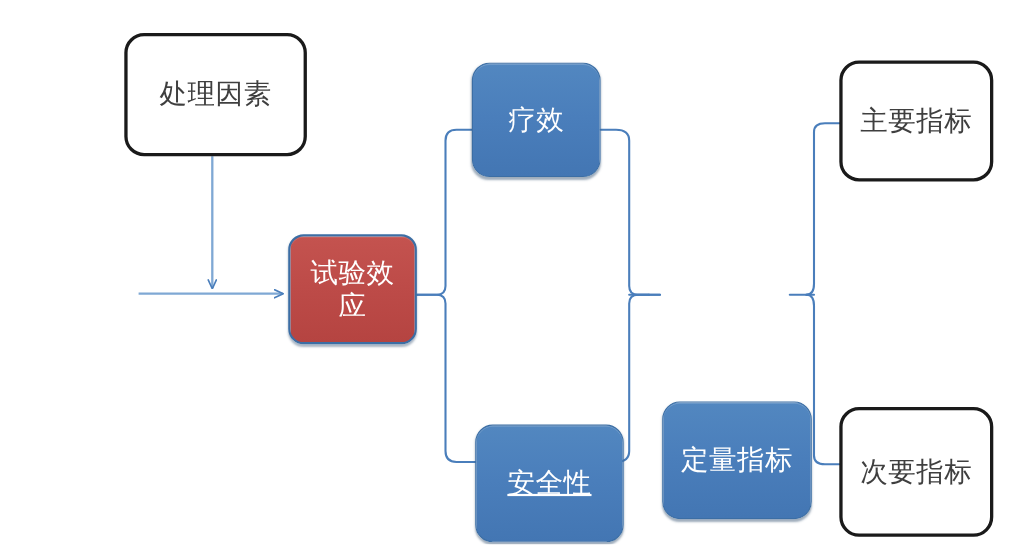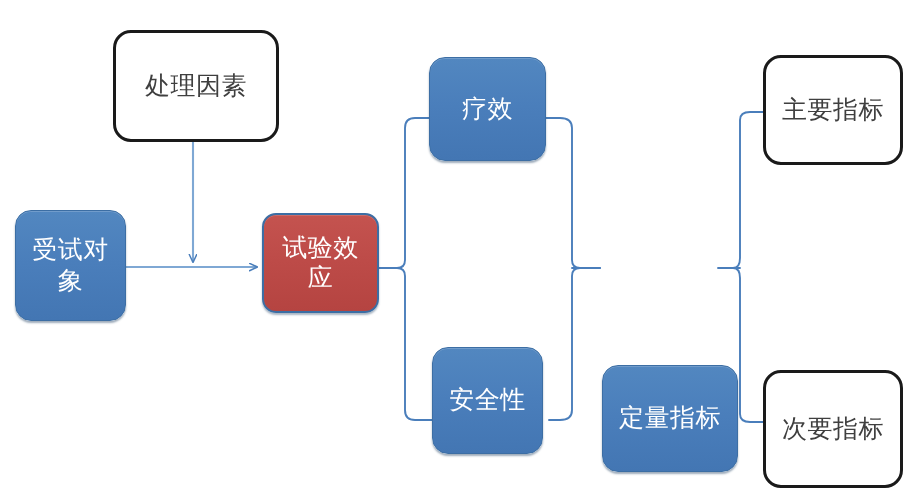--- a/index.html
+++ b/index.html
@@ -68,21 +68,21 @@
     border-radius: 18px;
     color: #3f3f3f;
     font-size: 25px;
   }
 
   
   #n-subject   { left: 15px;  top: 210px; width: 111px; height: 111px; }
   #n-treatment { left: 113px; top: 30px;  width: 166px; height: 112px; }
   #n-effect    { left: 262px; top: 213px; width: 117px; height: 100px; }
   #n-efficacy  { left: 429px; top: 57px;  width: 117px; height: 104px; }
-  #n-safety    { left: 432px; top: 347px; width: 111px; height: 107px; }
+  #n-safety    { left: 432px; top: 386px; width: 135px; height: 107px; text-decoration: underline; }
   #n-qualitative { left: 600px; top: 55px;  width: 136px; height: 106px; }
   #n-quantitative{ left: 602px; top: 365px; width: 136px; height: 107px; }
   #n-primary   { left: 763px; top: 55px;  width: 140px; height: 110px; text-align: center; }
   #n-secondary { left: 763px; top: 370px; width: 140px; height: 118px; }
 </style>
 </head>
 <body>
 
 <div id="canvas">
 
@@ -116,23 +116,20 @@
       <path d="M572,268 L600,268"></path>
     </g>
 
     <g fill="none" stroke="#4a7ebb" stroke-width="1.9" stroke-linecap="round" stroke-linejoin="round">
       <path d="M736,268 L733,268 Q740,268 740,258 L740,120 Q740,112 750,112 L763,112"></path>
       <path d="M736,268 L733,268 Q740,268 740,278 L740,414 Q740,422 750,422 L763,422"></path>
       <path d="M718,268 L740,268"></path>
     </g>
   </svg>
 
-  <div class="node filled-blue" id="n-subject">
-    <span class="node-label">受试对象</span>
-  </div>
 
   <div class="node outline-dark" id="n-treatment">
     <span class="node-label">处理因素</span>
   </div>
 
   <div class="node filled-red" id="n-effect">
     <span class="node-label">试验效应</span>
   </div>
 
   <div class="node filled-blue" id="n-efficacy">

